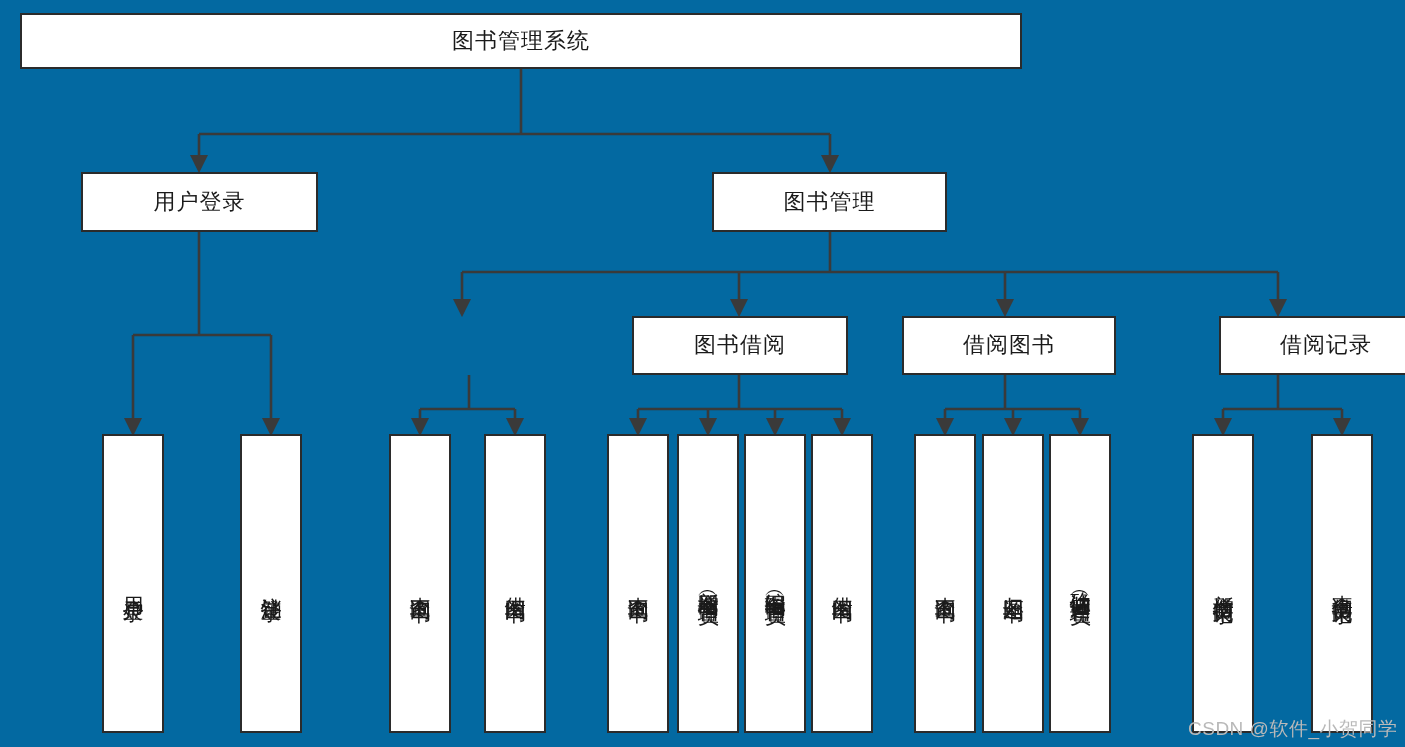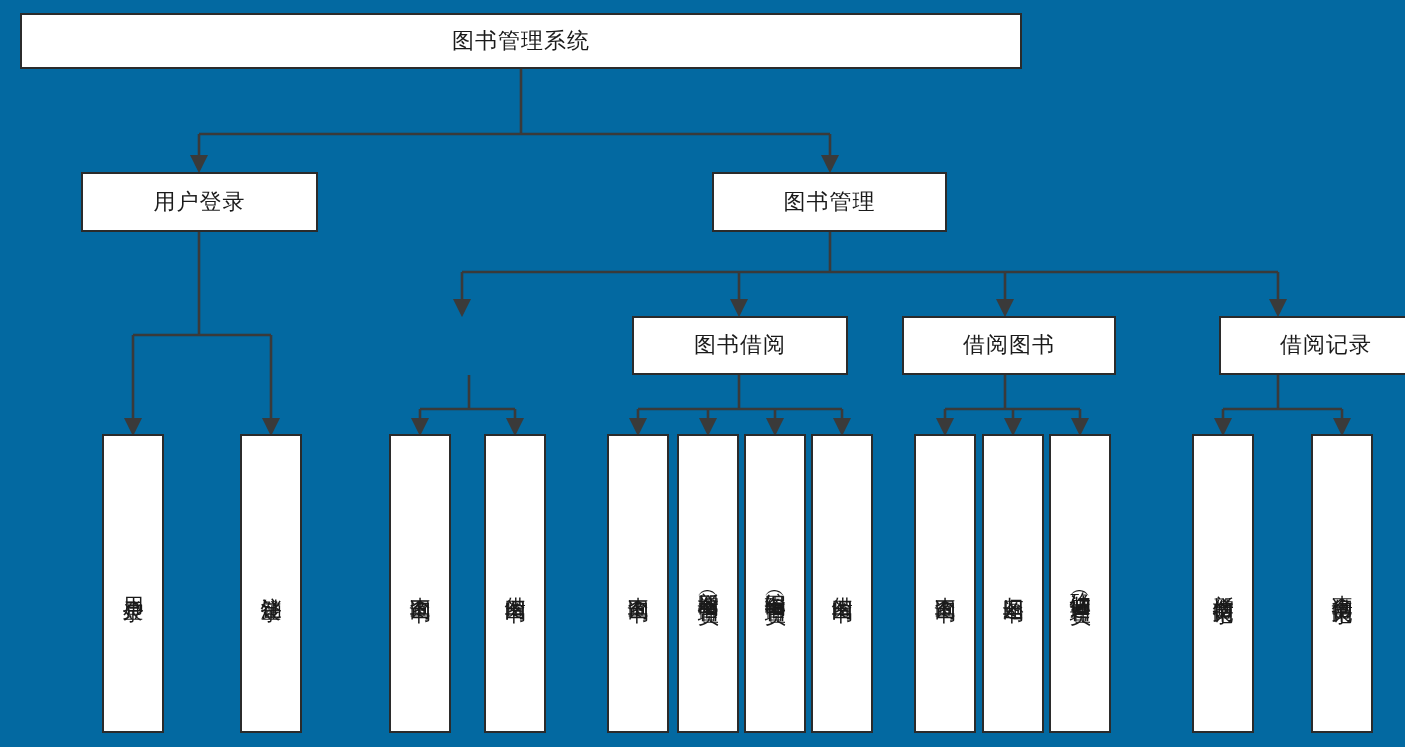--- a/index.html
+++ b/index.html
@@ -172,14 +172,15 @@
     <span class="vtext">确认归还（管理员）</span>
   </div>
 
   <div class="node v" style="left:1192px; top:434px; width:62px; height:299px;">
     <span class="vtext">新增借阅记录</span>
   </div>
   <div class="node v" style="left:1311px; top:434px; width:62px; height:299px;">
     <span class="vtext">查询借阅记录</span>
   </div>
 
+  <div class="watermark" style="left:1188px; top:716px;">CSDN @软件_小贺同学</div>
 
 </div>
 
 </body></html>

